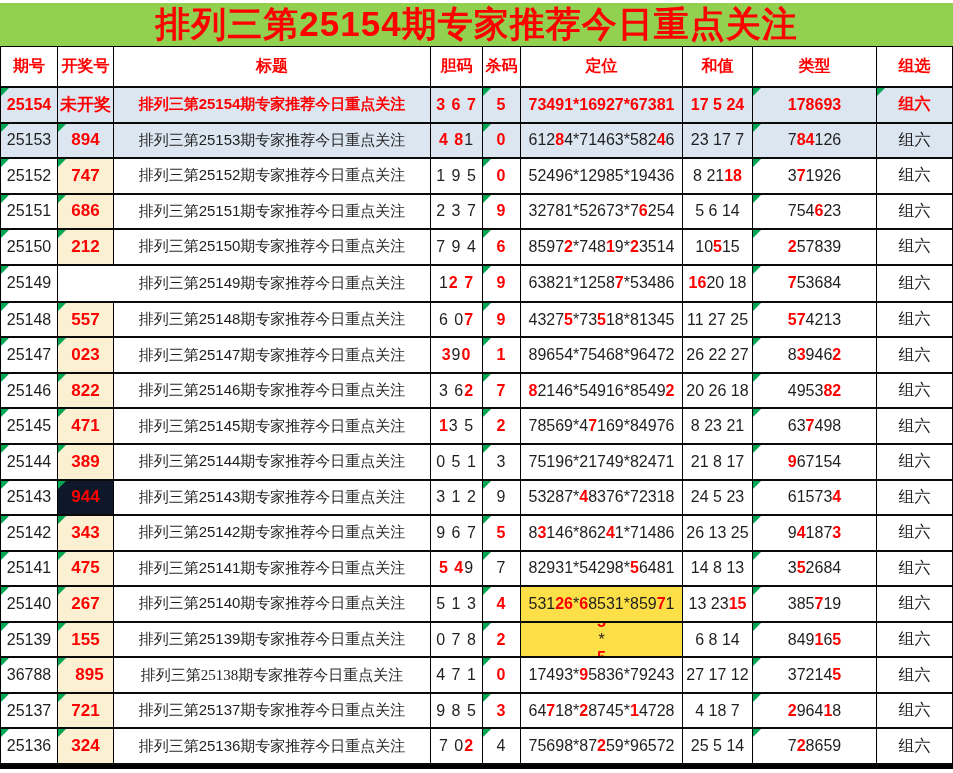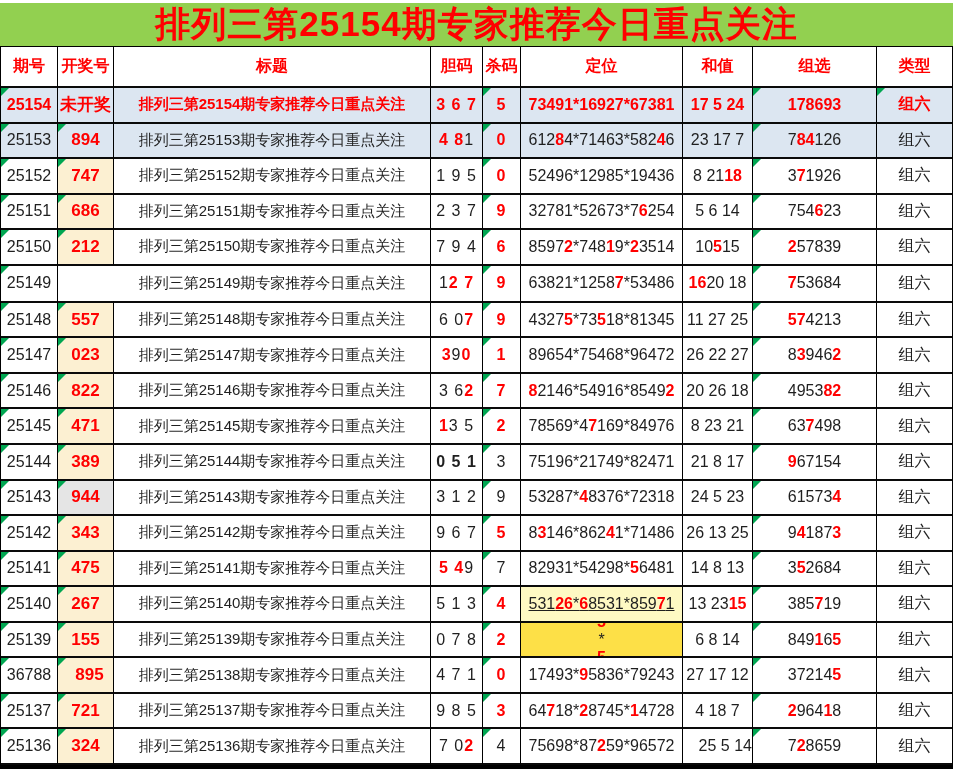--- a/index.html
+++ b/index.html
@@ -42,22 +42,22 @@
 <div class="wrap">
   <div class="banner">排列三第25154期专家推荐今日重点关注</div>
   <div class="grid" id="grid">
       <div class="cell hdr">期号</div>
       <div class="cell hdr">开奖号</div>
       <div class="cell hdr">标题</div>
       <div class="cell hdr">胆码</div>
       <div class="cell hdr">杀码</div>
       <div class="cell hdr">定位</div>
       <div class="cell hdr">和值</div>
+      <div class="cell hdr">类型</div>
       <div class="cell hdr">组选</div>
-      <div class="cell hdr">类型</div>
       <div class="cell c-period bg-blue-cell hot-cell" style="background: rgb(220, 230, 241);">
         <span class="seg-r">25154</span>
         <div class="tri" style="border-top-color: rgb(0, 166, 81);"></div>
       </div>
       <div class="cell c-result bg-blue-cell hot-cell" style="background: rgb(220, 230, 241);">
         <span class="seg-r">未开奖</span>
       </div>
       <div class="cell c-title bg-blue-cell hot-cell" style="background: rgb(220, 230, 241);">
         <span class="seg-r">排列三第25154期专家推荐今日重点关注</span>
       </div>
@@ -413,21 +413,21 @@
         <span>25144</span>
         <div class="tri" style="border-top-color: rgb(0, 166, 81);"></div>
       </div>
       <div class="cell c-result" style="background: rgb(252, 240, 210);">
         <span class="seg-r">389</span>
         <div class="tri" style="border-top-color: rgb(0, 166, 81);"></div>
       </div>
       <div class="cell c-title" style="background: rgb(255, 255, 255);">
         <span>排列三第25144期专家推荐今日重点关注</span>
       </div>
-      <div class="cell c-dan" style="background: rgb(255, 255, 255); font-weight: bold;">
+      <div class="cell c-dan" style="background: rgb(255, 255, 255);">
         <span>0 5 1</span>
       </div>
       <div class="cell c-kill" style="background: rgb(255, 255, 255);">
         <span>3</span>
         <div class="tri" style="border-top-color: rgb(0, 166, 81);"></div>
       </div>
       <div class="cell c-pos" style="background: rgb(255, 255, 255);">
         <span>75196*21749*82471</span>
       </div>
       <div class="cell c-sum" style="background: rgb(255, 255, 255);">
@@ -438,21 +438,21 @@
         <span>67154</span>
         <div class="tri" style="border-top-color: rgb(0, 166, 81);"></div>
       </div>
       <div class="cell c-type" style="background: rgb(255, 255, 255);">
         <span>组六</span>
       </div>
       <div class="cell c-period" style="background: rgb(255, 255, 255);">
         <span>25143</span>
         <div class="tri" style="border-top-color: rgb(0, 166, 81);"></div>
       </div>
-      <div class="cell c-result" style="background: #e5e5e5;">
+      <div class="cell c-result" style="background: #0f172a;">
         <span class="seg-r">944</span>
         <div class="tri" style="border-top-color: rgb(0, 166, 81);"></div>
       </div>
       <div class="cell c-title" style="background: rgb(255, 255, 255);">
         <span>排列三第25143期专家推荐今日重点关注</span>
       </div>
       <div class="cell c-dan" style="background: rgb(255, 255, 255);">
         <span>3 1 2</span>
       </div>
       <div class="cell c-kill" style="background: rgb(255, 255, 255);">
@@ -560,21 +560,21 @@
       <div class="cell c-title" style="background: rgb(255, 255, 255);">
         <span>排列三第25140期专家推荐今日重点关注</span>
       </div>
       <div class="cell c-dan" style="background: rgb(255, 255, 255);">
         <span>5 1 3</span>
       </div>
       <div class="cell c-kill" style="background: rgb(255, 255, 255);">
         <span class="seg-r">4</span>
         <div class="tri" style="border-top-color: rgb(0, 166, 81);"></div>
       </div>
-      <div class="cell c-pos" style="background: #fef9c3; text-decoration: underline;">
+      <div class="cell c-pos" style="background: #fde047;">
         <span>531</span>
         <span class="seg-r">26</span>
         <span>*</span>
         <span class="seg-r">6</span>
         <span>8531*859</span>
         <span class="seg-r">7</span>
         <span>1</span>
       </div>
       <div class="cell c-sum" style="background: rgb(255, 255, 255);">
         <span>13 23 </span>
@@ -628,21 +628,21 @@
         <span>组六</span>
       </div>
       <div class="cell c-period" style="background: rgb(255, 255, 255);">
         <span>36788</span>
         <div class="tri" style="border-top-color: rgb(0, 166, 81);"></div>
       </div>
       <div class="cell c-result" style="background: rgb(252, 240, 210); padding-left: 8px;">
         <span class="seg-r">895</span>
         <div class="tri" style="border-top-color: rgb(0, 166, 81);"></div>
       </div>
-      <div class="cell c-title" style="background: rgb(255, 255, 255);">
+      <div class="cell c-title" style="background: rgb(255, 255, 255); font-family: Liberation Serif, serif;">
         <span>排列三第25138期专家推荐今日重点关注</span>
       </div>
       <div class="cell c-dan" style="background: rgb(255, 255, 255);">
         <span>4 7 1</span>
       </div>
       <div class="cell c-kill" style="background: rgb(255, 255, 255);">
         <span class="seg-r">0</span>
         <div class="tri" style="border-top-color: rgb(0, 166, 81);"></div>
       </div>
       <div class="cell c-pos" style="background: rgb(255, 255, 255);">
@@ -718,21 +718,21 @@
       </div>
       <div class="cell c-kill" style="background: rgb(255, 255, 255);">
         <span>4</span>
         <div class="tri" style="border-top-color: rgb(0, 166, 81);"></div>
       </div>
       <div class="cell c-pos" style="background: rgb(255, 255, 255);">
         <span>75698*87</span>
         <span class="seg-r">2</span>
         <span>59*96572</span>
       </div>
-      <div class="cell c-sum" style="background: rgb(255, 255, 255); justify-content: flex-end;">
+      <div class="cell c-sum" style="background: rgb(255, 255, 255);">
         <span>25 5 14</span>
       </div>
       <div class="cell c-group" style="background: rgb(255, 255, 255);">
         <span>7</span>
         <span class="seg-r">2</span>
         <span>8659</span>
         <div class="tri" style="border-top-color: rgb(0, 166, 81);"></div>
       </div>
       <div class="cell c-type" style="background: rgb(255, 255, 255);">
         <span>组六</span>

